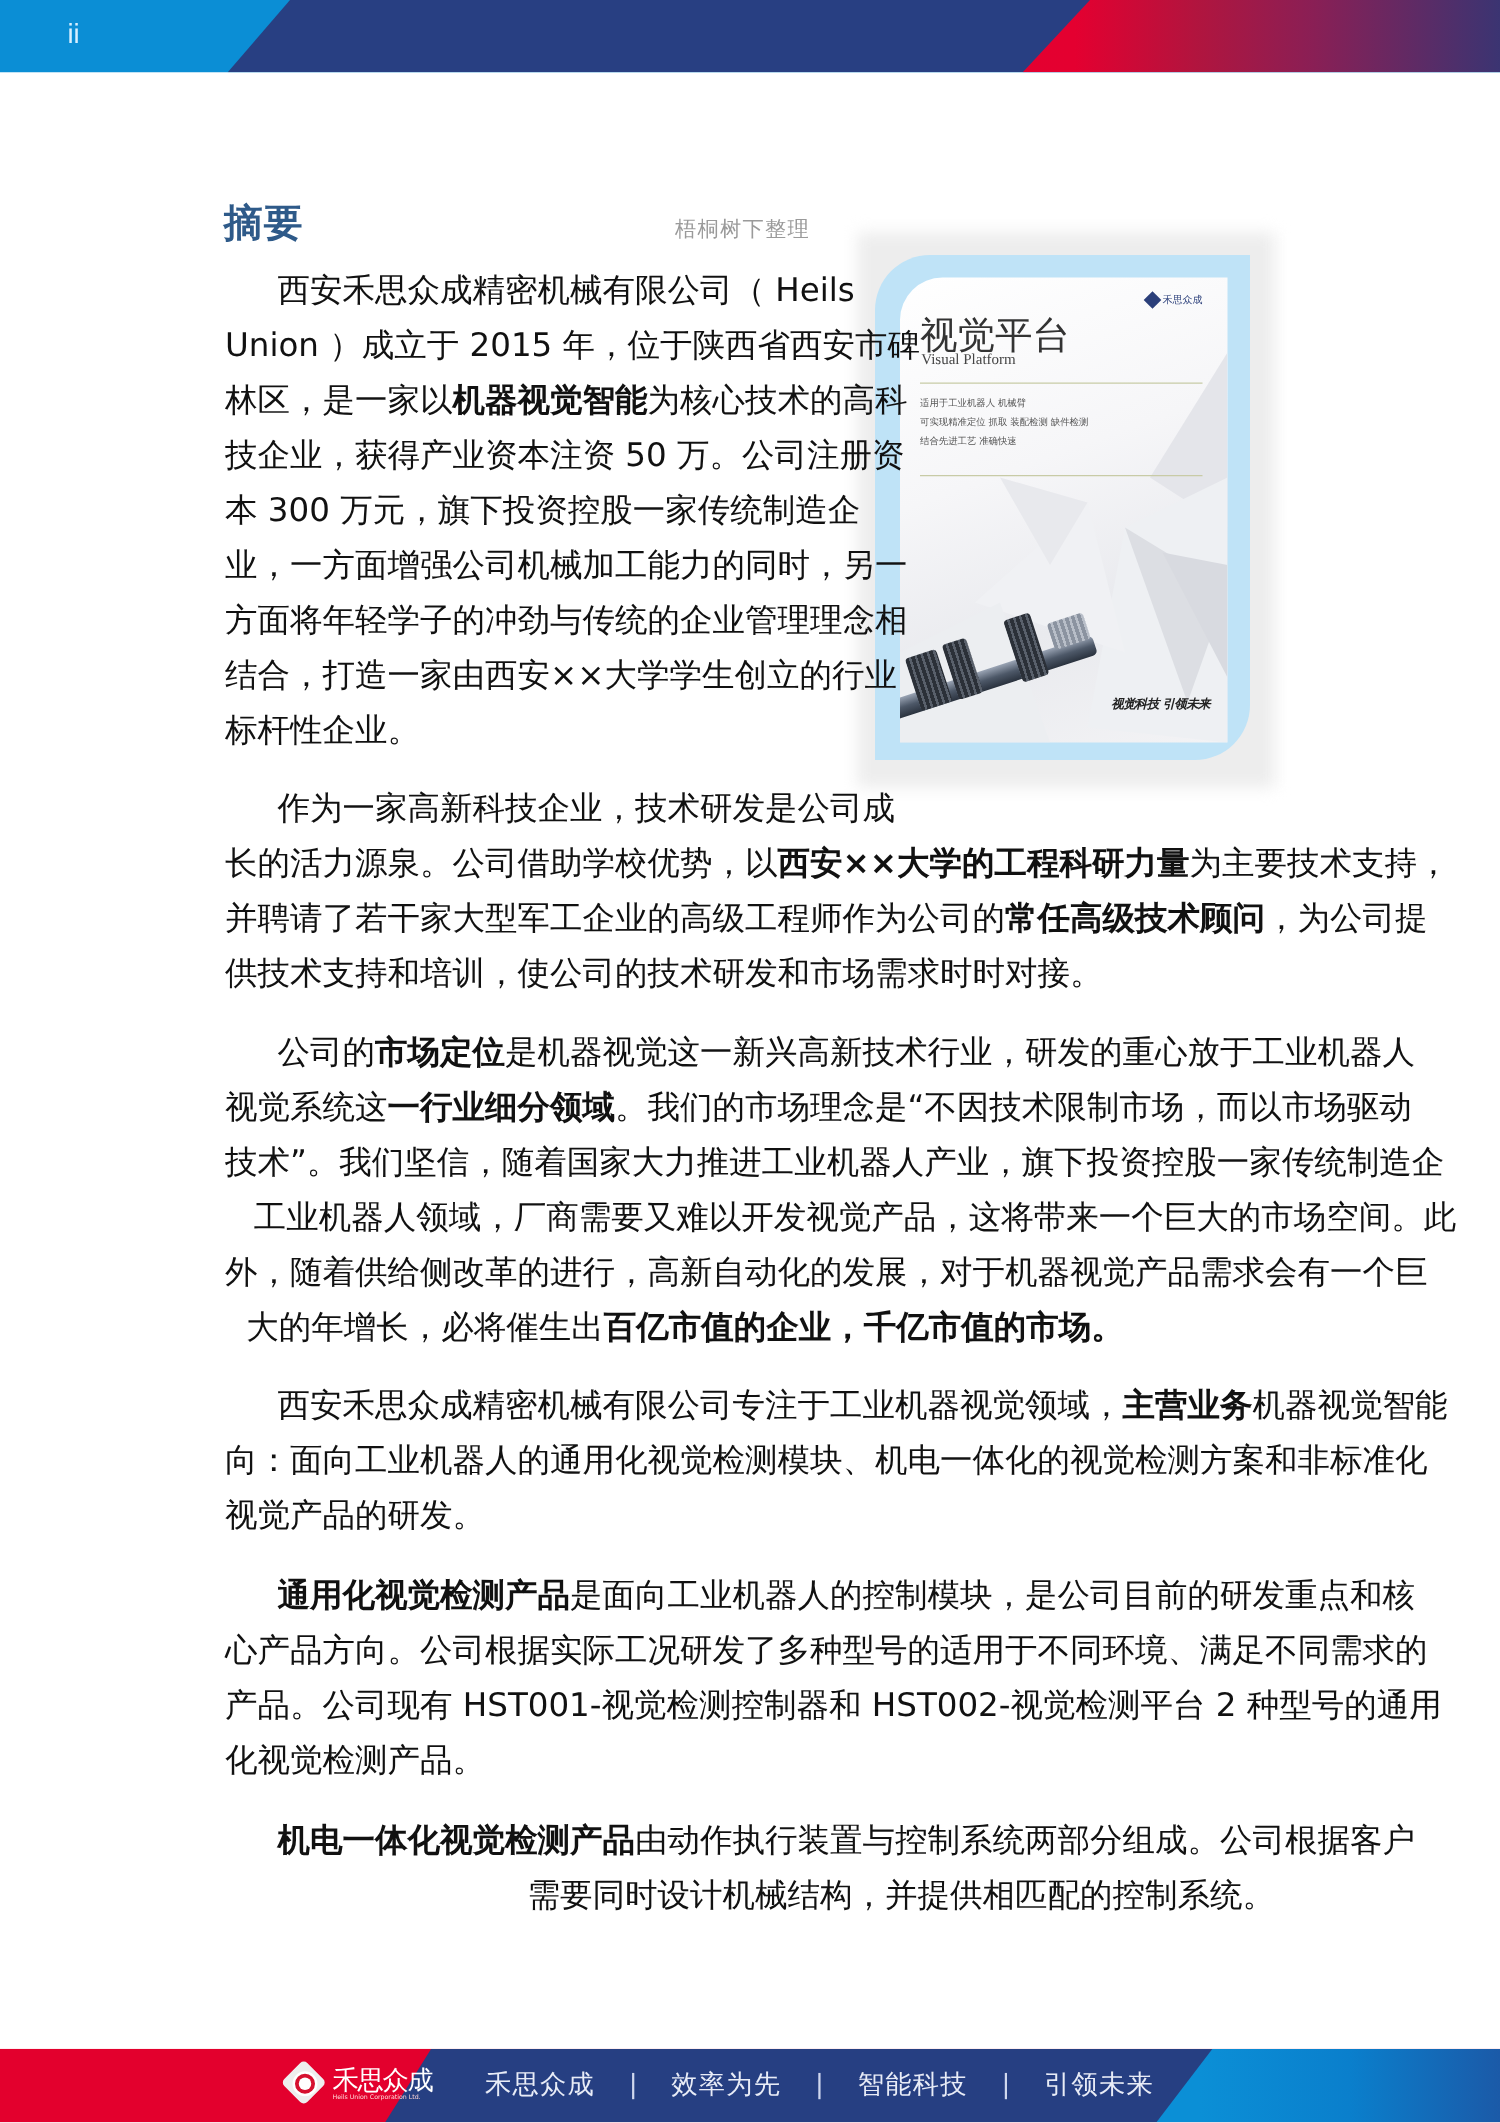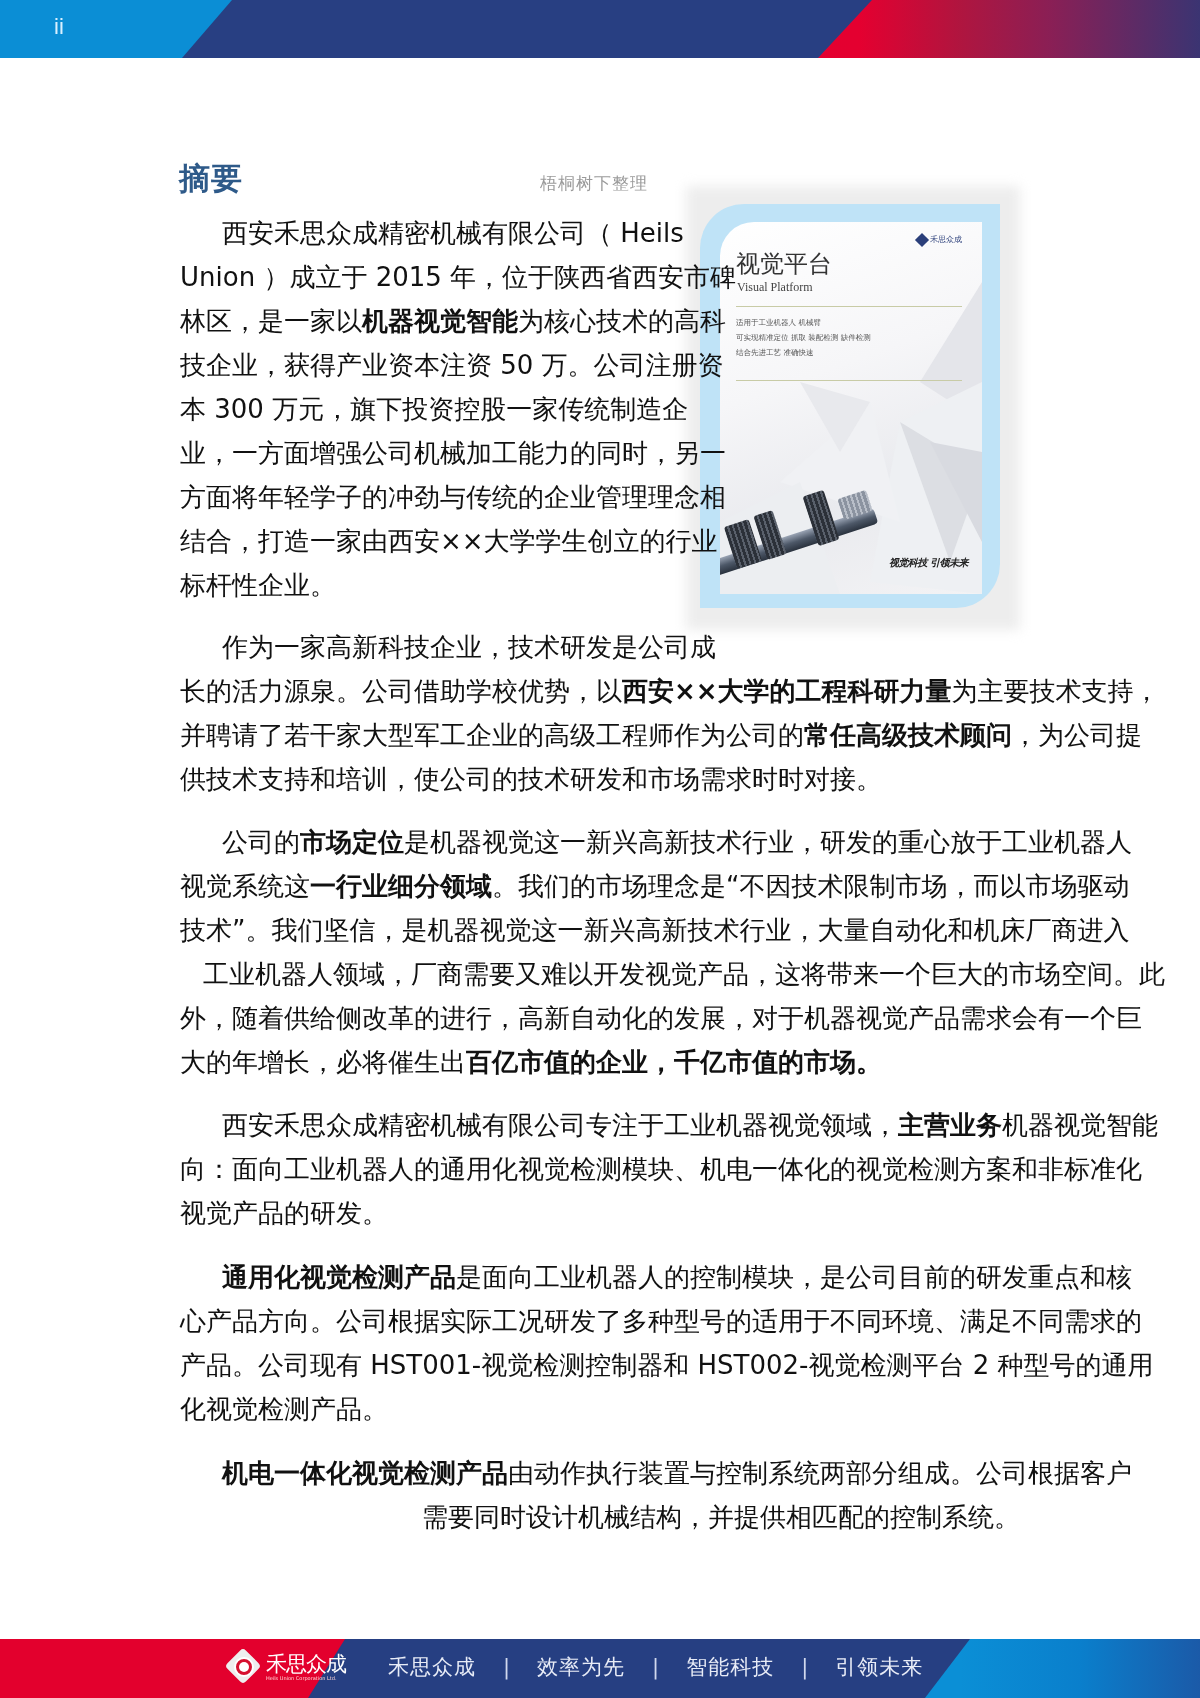--- a/index.html
+++ b/index.html
@@ -47,21 +47,21 @@
   
   .card-shadow { position:absolute; left:686px; top:186px; width:334px; height:444px; background:#ededed; filter:blur(6px); }
   .card-frame { position:absolute; left:700px; top:204px; width:300px; height:404px; background:#bfe3f7;
      border-radius:44px 0 44px 0; }
   .card-inner { position:absolute; left:720px; top:222px; width:262px; height:372px; overflow:hidden;
      border-radius:34px 0 0 0;
      background:linear-gradient(160deg,#ffffff 0%,#f6f6f8 40%,#e9eaee 70%,#f3f3f5 100%); }
   .facet { position:absolute; }
   .card-logo { position:absolute; right:20px; top:12px; display:flex; align-items:center; gap:3px; font-size:8px; color:#2b3f7a; }
   .card-logo .dot { width:10px; height:10px; background:#2b3f7a; transform:rotate(45deg); }
-  .card-title { position:absolute; left:16px; top:26px; font-size:24px; color:#333; font-family:Liberation Sans, sans-serif; }
+  .card-title { position:absolute; left:16px; top:26px; font-size:30px; color:#333; font-family:Liberation Sans, sans-serif; }
   .card-sub { position:absolute; left:17px; top:58px; font-size:12px; color:#444; font-family:"Liberation Serif",serif; }
   .card-rule { position:absolute; left:16px; width:226px; height:1px; background:#c8cba6; }
   .card-lines { position:absolute; left:16px; top:93px; font-size:7.5px; line-height:15px; color:#555; }
   .card-tag { position:absolute; right:14px; bottom:24px; font-size:10px; font-weight:bold; font-style:italic; color:#222; letter-spacing:-0.5px; }
   .gear-shaft { position:absolute; left:-10px; top:312px; width:170px; height:16px; background:linear-gradient(180deg,#9aa4b4,#4d5868 50%,#2a323e); transform:rotate(-18deg); border-radius:4px; }
   .gear { position:absolute; background:repeating-linear-gradient(90deg,#2b3038 0 3px,#59606b 3px 5px); border-radius:3px; transform:rotate(-18deg); }
 </style>
 </head>
 <body>
 
@@ -127,24 +127,24 @@
 <div class="para" style="top:625px; width:840px;">
     <div style="white-space: nowrap;"><span class="indent"></span><span>作为一家高新科技企业，技术研发是公司成</span></div>
     <div style="white-space: nowrap;"><span>长的活力源泉。公司借助学校优势，以</span><b>西安××大学的工程科研力量</b><span>为主要技术支持，</span></div>
     <div style="white-space: nowrap;"><span>并聘请了若干家大型军工企业的高级工程师作为公司的</span><b>常任高级技术顾问</b><span>，为公司提</span></div>
     <div style="white-space: nowrap;"><span>供技术支持和培训，使公司的技术研发和市场需求时时对接。</span></div>
   </div>
 
 <div class="para" style="top:820px; width:840px;">
     <div style="white-space: nowrap;"><span class="indent"></span><span>公司的</span><b>市场定位</b><span>是机器视觉这一新兴高新技术行业，研发的重心放于工业机器人</span></div>
     <div style="white-space: nowrap;"><span>视觉系统这</span><b>一行业细分领域</b><span>。我们的市场理念是“不因技术限制市场，而以市场驱动</span></div>
-    <div style="white-space: nowrap;"><span>技术”。我们坚信，是机器视觉这一新兴高新技术行业，大量自动化和机床厂商进入</span></div>
+    <div style="white-space: nowrap;"><span>技术”。我们坚信，随着国家大力推进工业机器人产业，旗下投资控股一家传统制造企</span></div>
     <div style="white-space: nowrap; margin-left: 23px;"><span>工业机器人领域，厂商需要又难以开发视觉产品，这将带来一个巨大的市场空间。此</span></div>
     <div style="white-space: nowrap;"><span>外，随着供给侧改革的进行，高新自动化的发展，对于机器视觉产品需求会有一个巨</span></div>
-    <div style="white-space: nowrap;"><span>大的年增长，必将催生出</span><b>百亿市值的企业，千亿市值的市场。</b></div>
+    <div style="white-space: nowrap; margin-left: 17px;"><span>大的年增长，必将催生出</span><b>百亿市值的企业，千亿市值的市场。</b></div>
   </div>
 
 <div class="para" style="top:1103px; width:840px;">
     <div style="white-space: nowrap;"><span class="indent"></span><span>西安禾思众成精密机械有限公司专注于工业机器视觉领域，</span><b>主营业务</b><span>机器视觉智能</span></div>
     <div style="white-space: nowrap;"><span>向：面向工业机器人的通用化视觉检测模块、机电一体化的视觉检测方案和非标准化</span></div>
     <div style="white-space: nowrap;"><span>视觉产品的研发。</span></div>
   </div>
 
 <div class="para" style="top:1255px; width:840px;">
     <div style="white-space: nowrap;"><span class="indent"></span><b>通用化视觉检测产品</b><span>是面向工业机器人的控制模块，是公司目前的研发重点和核</span></div>

